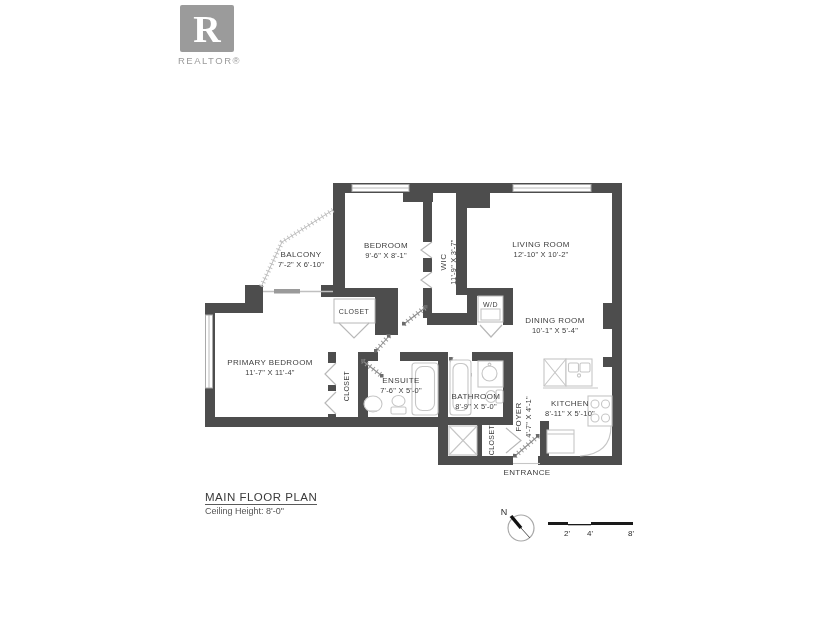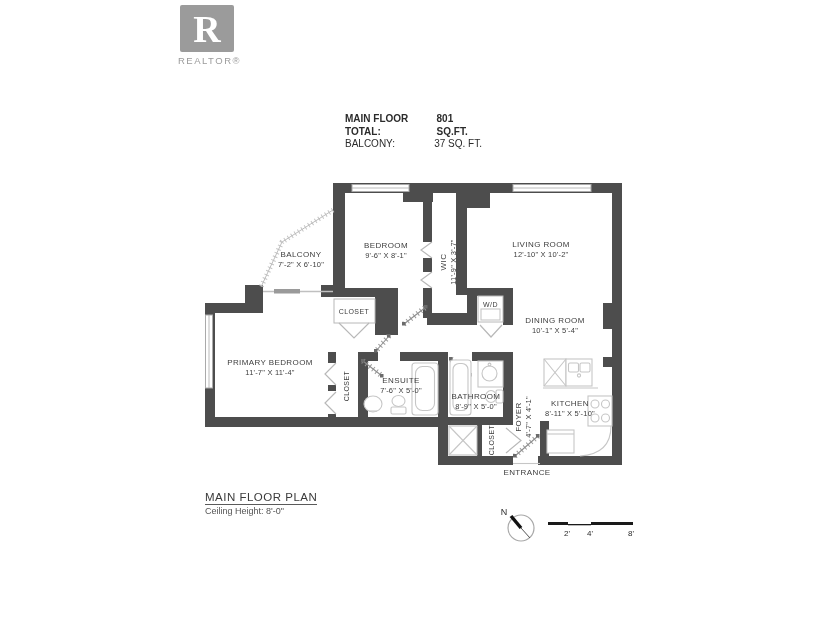--- a/index.html
+++ b/index.html
@@ -53,30 +53,20 @@
 <div class="page">
 
   <div class="logo">
     <div class="logo-box">
       <span class="logo-r">R</span>
     </div>
     <div class="logo-label">REALTOR®</div>
   </div>
 
 
-  <div class="areas">
-    <div class="area-row bold">
-      <span>MAIN FLOOR TOTAL:</span>
-      <span>801 SQ.FT.</span>
-    </div>
-    <div class="area-row">
-      <span>BALCONY:</span>
-      <span>37 SQ. FT.</span>
-    </div>
-  </div>
 
   <svg width="825" height="619" viewBox="0 0 825 619">
 
     <g>
       <rect class="wall" x="333" y="183" width="289" height="10"></rect>
       <rect class="wall" x="612" y="183" width="10" height="282"></rect>
       <rect class="wall" x="603" y="303" width="9" height="26"></rect>
       <rect class="wall" x="603" y="357" width="9" height="10"></rect>
       <rect class="wall" x="538" y="456" width="84" height="9"></rect>
       <rect class="wall" x="540" y="421" width="9" height="44"></rect>

